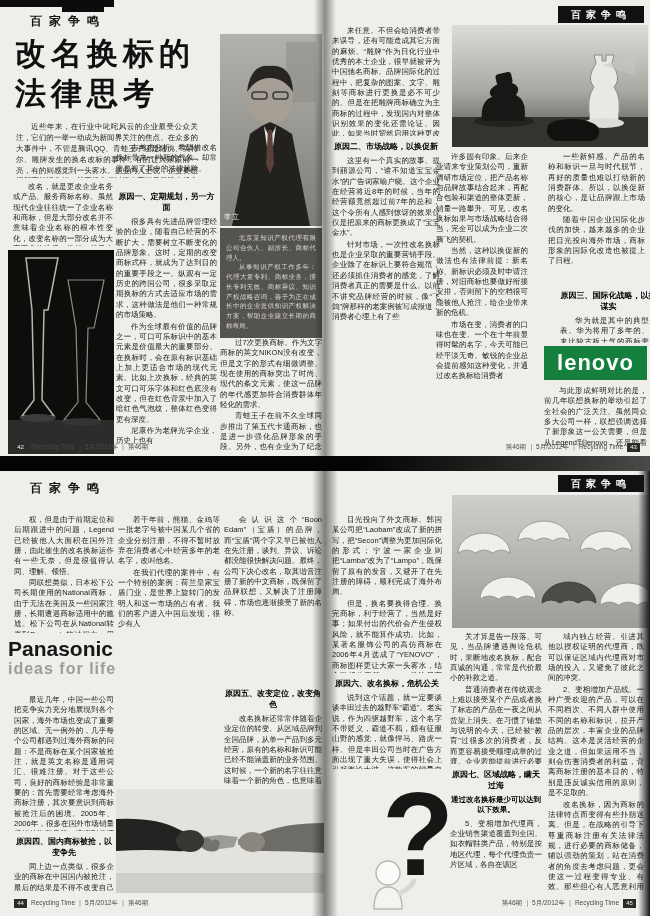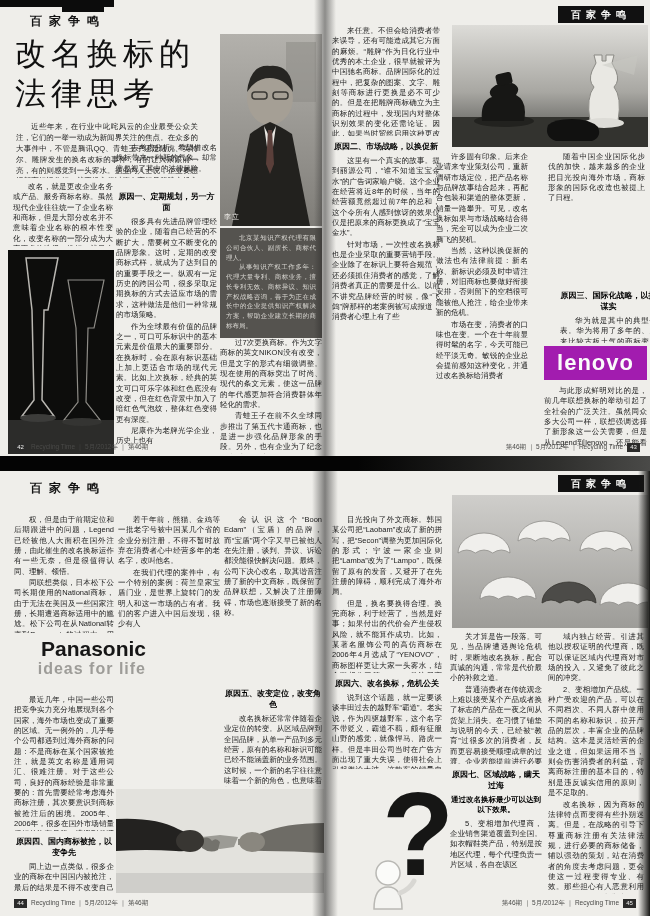--- a/index.html
+++ b/index.html
@@ -3,35 +3,35 @@
 <meta charset="utf-8">
 <style>
   html,body{margin:0;padding:0;background:#8a8a88;}
   #sheet{position:relative;width:650px;height:916px;overflow:hidden;background:#b5b4b0;
          font-family:"Liberation Sans","DejaVu Sans",sans-serif;}
   .page{position:absolute;background:#efeeea;}
   .artifact{position:absolute;background:#0c0c0c;}
   .badge{position:absolute;background:#111;color:#f4f4f2;font-size:10px;font-weight:bold;
          letter-spacing:5px;text-align:center;line-height:17px;}
   .colhead{position:absolute;font-size:12px;font-weight:bold;letter-spacing:7px;color:#141414;}
-  .main-title{position:absolute;font-size:31px;font-weight:normal;letter-spacing:5px;line-height:1.3;color:#101010;}
+  .main-title{position:absolute;font-size:31px;font-weight:bold;letter-spacing:5px;line-height:1.3;color:#101010;}
   .intro{position:absolute;font-size:7.5px;line-height:1.45;color:#222;text-align:justify;overflow:hidden;}
   .intro p{margin:0;text-indent:2em;}
   .col{position:absolute;overflow:hidden;font-size:7.5px;line-height:1.38;color:#212121;text-align:justify;}
   .col p{margin:0 0 1px;text-indent:2em;}
   .h-reason{font-weight:bold;text-align:center;font-size:8px;margin:5px 0 4px;text-indent:0;color:#000;}
   .h-sub{font-weight:bold;text-align:center;font-size:7.5px;margin:0 0 3px;text-indent:0;color:#000;}
   .photo{position:absolute;overflow:hidden;}
   .bio-box{position:absolute;background:#55534f;color:#d9d7d2;font-size:6.5px;line-height:1.5;
            padding:5px 6px;text-align:justify;overflow:hidden;}
   .bio-box p{margin:0;text-indent:2em;}
   .photo-caption{position:absolute;color:#e8e6e2;font-size:7px;letter-spacing:1px;}
-  .lenovo{position:absolute;background:#a21caf;color:#fbfbfb;font-weight:bold;font-size:22px;
+  .lenovo{position:absolute;background:#15803d;color:#fbfbfb;font-weight:bold;font-size:22px;
           text-align:center;letter-spacing:1px;}
-  .panasonic{position:absolute;text-align:right;}
+  .panasonic{position:absolute;text-align:left;}
   .panasonic .brand{font-size:21px;font-weight:bold;color:#161616;letter-spacing:0px;line-height:1.1;}
   .panasonic .tag{font-size:16px;font-weight:bold;color:#9d9c98;letter-spacing:1px;}
   .footer{position:absolute;font-size:6.5px;color:#4a4a48;display:flex;align-items:center;gap:4px;}
   .pagenum{display:inline-block;background:#2b2b2a;color:#f2f2f0;font-size:6px;line-height:9px;
            min-width:13px;text-align:center;}
   .gutter{position:absolute;pointer-events:none;}
   .band{position:absolute;background:linear-gradient(to right,#040404 55%,#2e2e2c 85%,#4a4a48);}
   .edge-right{position:absolute;background:linear-gradient(to right,rgba(0,0,0,0),#161614);}
   .qfigure{position:absolute;}
 </style>
@@ -153,20 +153,21 @@
         </div>
     </div>
 
     <div class="col" style="left:111px;top:152px;width:92px;height:302px;">
         <p>许多固有印象。后来企业请来专业策划公司，重新调研市场定位，把产品名称与品牌故事结合起来，再配合包装和渠道的整体更新，销量一路攀升。可见，改名换标如果与市场战略结合得当，完全可以成为企业二次腾飞的契机。</p>
         <p>当然，这种以换促新的做法也有法律前提：新名称、新标识必须及时申请注册，对旧商标也要做好衔接安排，否则留下的空档很可能被他人抢注，给企业带来新的危机。</p>
         <p>市场在变，消费者的口味也在变。一个在十年前显得时髦的名字，今天可能已经平淡无奇。敏锐的企业总会提前感知这种变化，并通过改名换标给消费者</p>
       </div>
 
     <div class="col" style="left:223px;top:152px;width:97px;height:133px;">
+        <p>一些新鲜感。产品的名称和标识一旦与时代脱节，再好的质量也难以打动新的消费群体。所以，以换促新的核心，是让品牌跟上市场的变化。</p>
         <p>随着中国企业国际化步伐的加快，越来越多的企业把目光投向海外市场，商标形象的国际化改造也被提上了日程。</p>
       </div>
     <div class="col" style="left:235px;top:285px;width:97px;height:58px;">
       <div class="h-reason">原因三、国际化战略，以换谋实</div>
       <div>
           <p>华为就是其中的典型代表。华为将用了多年的、原来比较古板土气的商标变成了活泼、现代、颜色鲜艳的新标志。华为也把这个举措看成是进一步加强在海外竞争力的重要一步，并为此进行了商标保护，也是比较实际的。</p>
         </div>
     </div>
 
     <div class="lenovo" style="left:219px;top:346px;width:103px;height:34px;line-height:34px;">lenovo</div>

